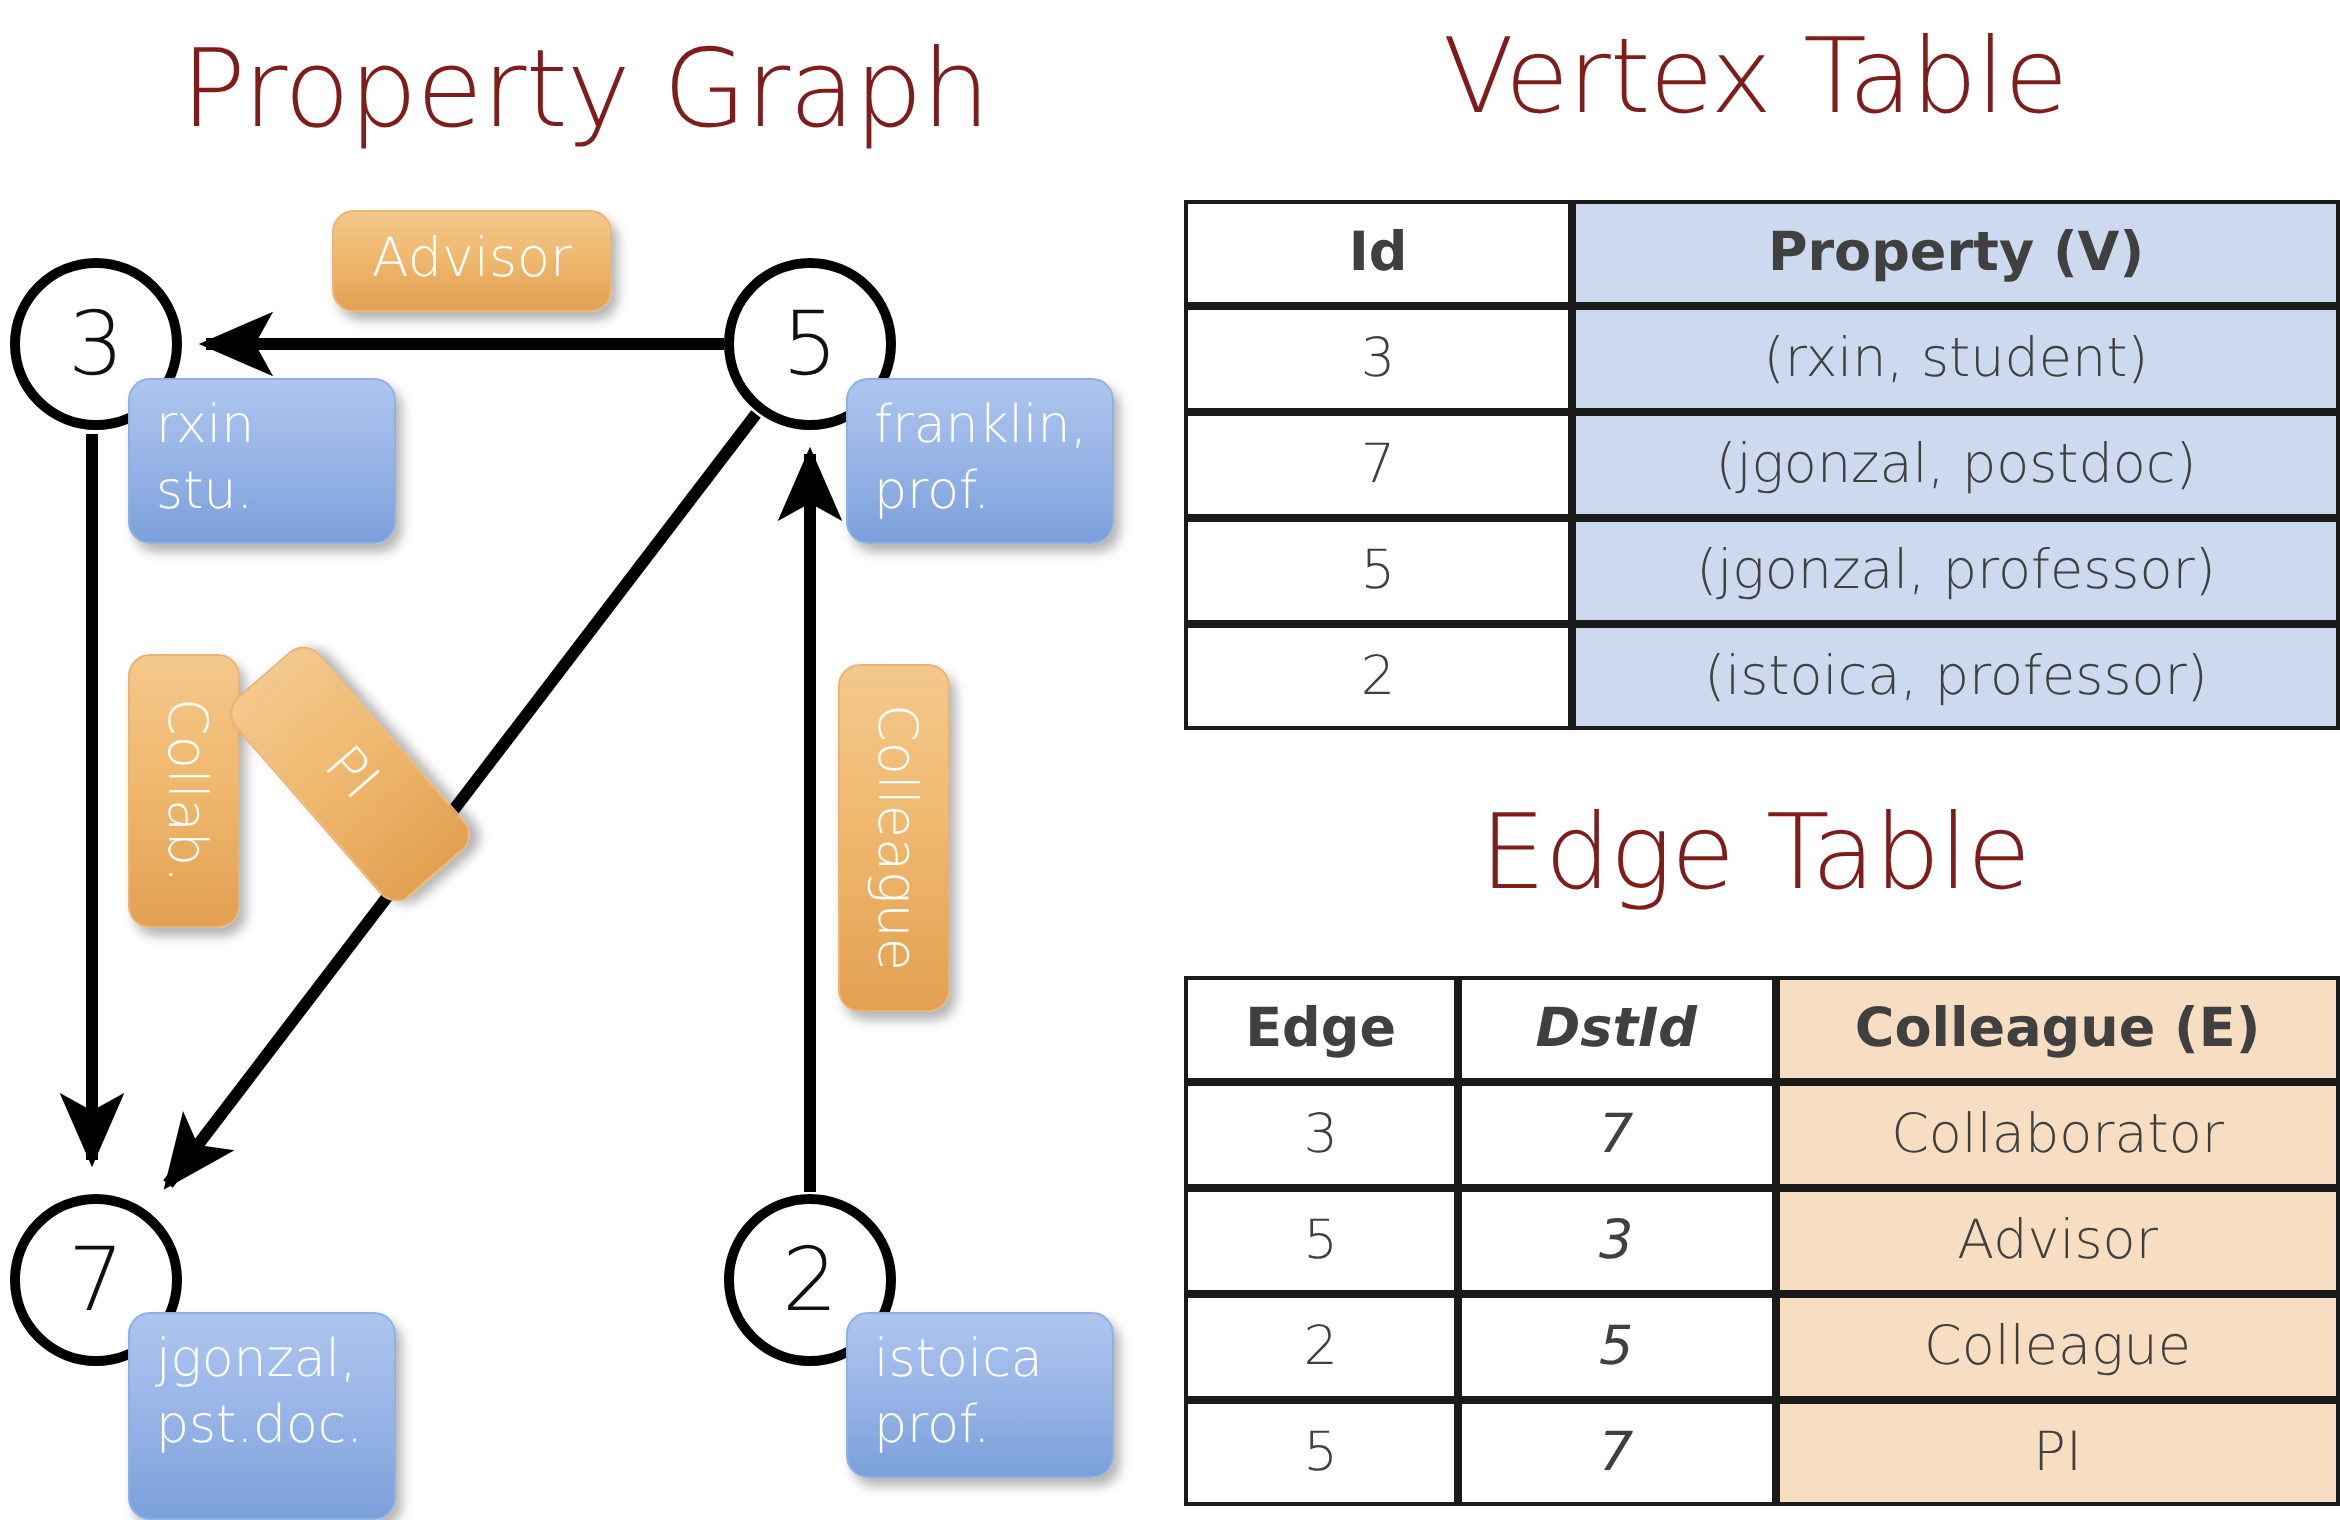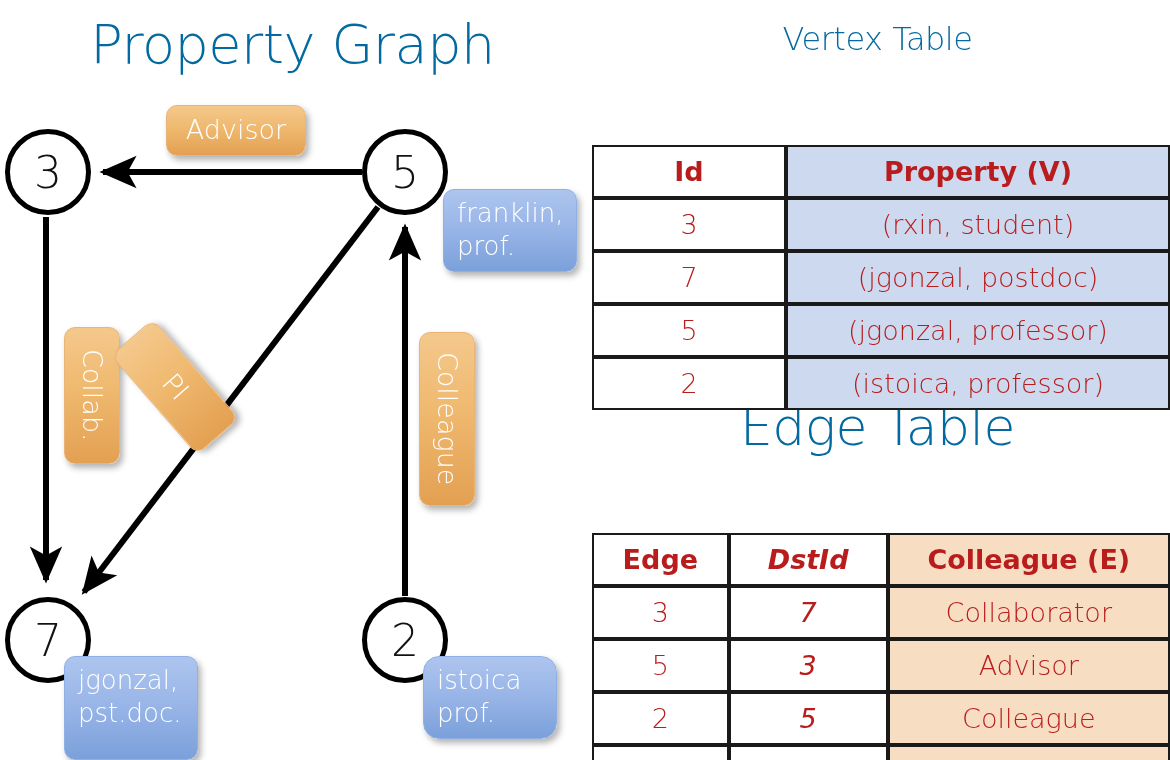--- a/index.html
+++ b/index.html
@@ -14,34 +14,34 @@
     overflow: hidden;
     font-family: "Liberation Sans", sans-serif;
     color: #000000;
   }
 
   
   .title {
     position: absolute;
     font-family: "DejaVu Sans", sans-serif;
     font-weight: 300;
-    color: #0369a1;
+    color: #7f1d1d;
     white-space: nowrap;
     letter-spacing: -0.5px;
   }
   #title-property-graph {
     left: 0; top: 14px; width: 585px;
     text-align: center;
     font-size: 54px;
     line-height: 62px;
   }
   #title-vertex-table {
     left: 585px; top: 10px; width: 585px;
     text-align: center;
-    font-size: 32px;
+    font-size: 52px;
     line-height: 58px;
   }
   #title-edge-table {
     left: 585px; top: 398px; width: 585px;
     text-align: center;
     font-size: 52px;
     line-height: 58px;
   }
 
   
@@ -106,22 +106,21 @@
   }
 
   
   .data-table {
     position: absolute;
     border-collapse: separate;
     border-spacing: 0;
     font-family: "DejaVu Sans", sans-serif;
     font-weight: 300;
     font-size: 27px;
-    color: #b91c1c;
-    margin-top: 45px;
+    color: #404040;
   }
   .data-table td, .data-table th {
     border: 2px solid #1a1a1a;
     text-align: center;
     padding: 0;
     height: 49px;
     background: #ffffff;
     font-weight: 300;
   }
   .data-table th { font-weight: 700; font-size: 27px; }
@@ -162,32 +161,36 @@
     <line x1="378" y1="207" x2="84" y2="592" stroke="#000000" stroke-width="6" marker-end="url(#arrowhead)"></line>
 
     <line x1="405" y1="596" x2="405" y2="227" stroke="#000000" stroke-width="6" marker-end="url(#arrowhead)"></line>
   </svg>
 
   <div class="vertex-node" style="left:5px;  top:129px;">3</div>
   <div class="vertex-node" style="left:362px;top:129px;">5</div>
   <div class="vertex-node" style="left:5px;  top:597px;">7</div>
   <div class="vertex-node" style="left:362px;top:597px;">2</div>
 
-
-  <div class="prop-box blue" style="left:443px; top:189px; width:134px; height:83px;">
+  <div class="prop-box blue" style="left:64px; top:189px; width:134px; height:83px;">
+    <div>rxin</div>
+    <div>stu.</div>
+  </div>
+
+  <div class="prop-box blue" style="left:423px; top:189px; width:134px; height:83px;">
     <div>franklin,</div>
     <div>prof.</div>
   </div>
 
   <div class="prop-box blue" style="left:64px; top:656px; width:134px; height:104px;">
     <div>jgonzal,</div>
     <div>pst.doc.</div>
   </div>
 
-  <div class="prop-box blue" style="left:423px; top:656px; width:134px; height:83px;border-radius:16px;">
+  <div class="prop-box blue" style="left:423px; top:656px; width:134px; height:83px;">
     <div>istoica</div>
     <div>prof.</div>
   </div>
 
   <div class="prop-box orange" style="left:166px; top:105px; width:140px; height:51px;">Advisor</div>
 
   <div class="prop-box orange vert" style="left:64px; top:327px; width:56px; height:137px;">Collab.</div>
 
   <div class="prop-box orange vert" style="left:147px; top:321px; width:56px; height:132px; transform: rotate(-41deg);">PI</div>
 

